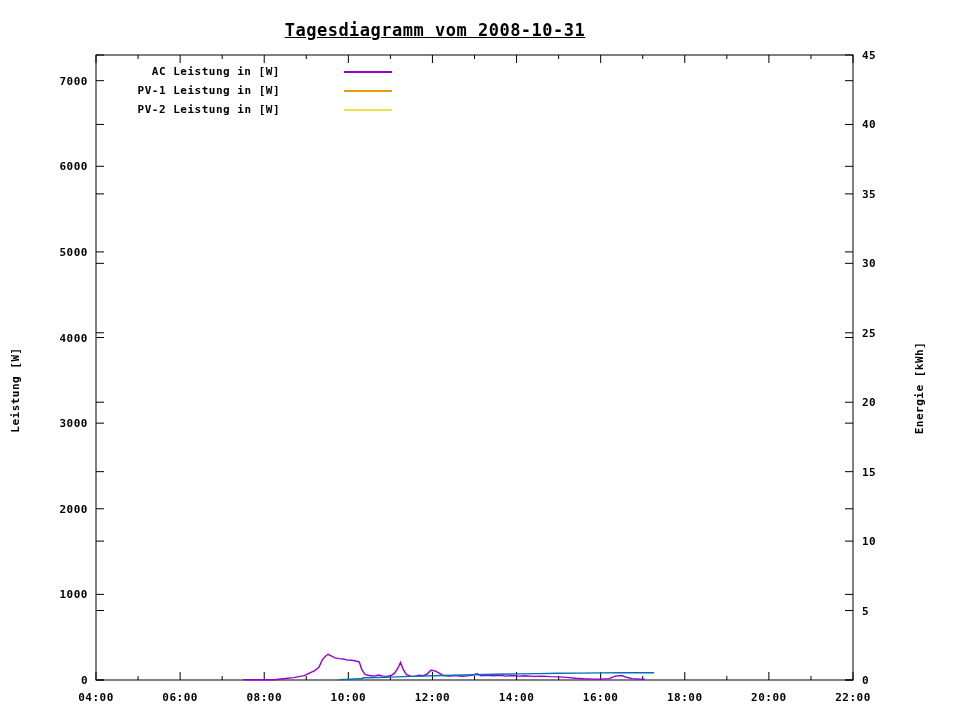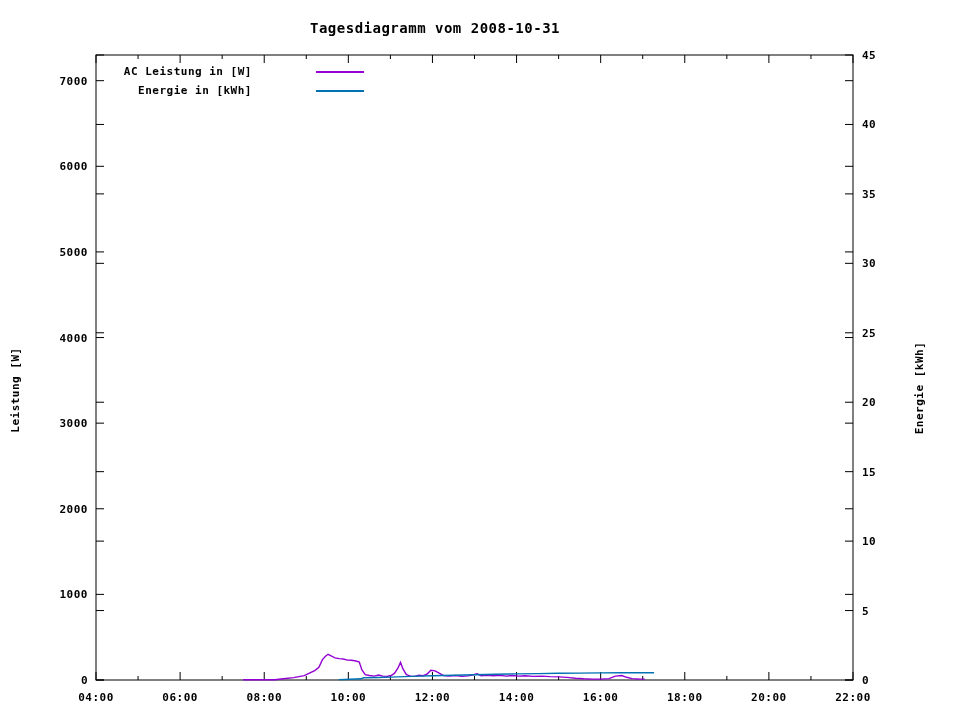--- a/index.html
+++ b/index.html
@@ -1,23 +1,23 @@
 <!DOCTYPE html>
 <html><head>
 <meta charset="utf-8">
 <style>
   html,body{margin:0;padding:0;background:#fff;}
   .canvas{position:relative;width:960px;height:720px;background:#ffffff;overflow:hidden;
           font-family:"DejaVu Sans Mono","Liberation Mono",monospace;color:#000;}
   .gp-text{font-weight:bold;font-size:11px;letter-spacing:0.5px;white-space:nowrap;}
-  .title{position:absolute;left:235px;top:20px;width:400px;text-align:center;font-size:14px;}
+  .title{position:absolute;left:235px;top:20px;width:400px;text-align:center;font-size:17px;text-decoration:underline;}
   .ylabel-left{position:absolute;left:15px;top:390px;transform:translate(-50%,-50%) rotate(-90deg);}
   .ylabel-right{position:absolute;left:919px;top:388px;transform:translate(-50%,-50%) rotate(-90deg);}
   .legend{position:absolute;left:96px;top:62px;}
-  .legend-row{display:flex;align-items:center;height:19px;}
+  .legend-row{display:flex;align-items:center;height:19px;padding-left:28px;}
   .legend-label{display:inline-block;width:156px;text-align:right;}
   .legend-swatch{display:inline-block;width:48px;height:2px;margin-left:64px;background:#000;}
   svg text{font-family:"DejaVu Sans Mono","Liberation Mono",monospace;font-weight:bold;
            font-size:11px;letter-spacing:0.5px;fill:#000;}
   #plot{position:absolute;left:0;top:0;}
 </style>
 </head>
 <body>
 
 <div class="canvas">
@@ -134,18 +134,22 @@
 
   <div class="gp-text ylabel-left">Leistung [W]</div>
   <div class="gp-text ylabel-right">Energie [kWh]</div>
 
   <div class="legend">
     <div class="legend-row">
       <span class="gp-text legend-label">AC Leistung in [W]</span>
       <span class="legend-swatch" style="background: rgb(148, 0, 211);"></span>
     </div>
     <div class="legend-row">
-      <span class="gp-text legend-label">Energie in [kWh]</span>
-      <span class="legend-swatch" style="background: rgb(0, 114, 178);"></span>
+      <span class="gp-text legend-label">PV-1 Leistung in [W]</span>
+      <span class="legend-swatch" style="background: rgb(230, 159, 0);"></span>
+    </div>
+    <div class="legend-row">
+      <span class="gp-text legend-label">PV-2 Leistung in [W]</span>
+      <span class="legend-swatch" style="background: rgb(240, 228, 66);"></span>
     </div>
   </div>
 
 </div>
 
 </body></html>

